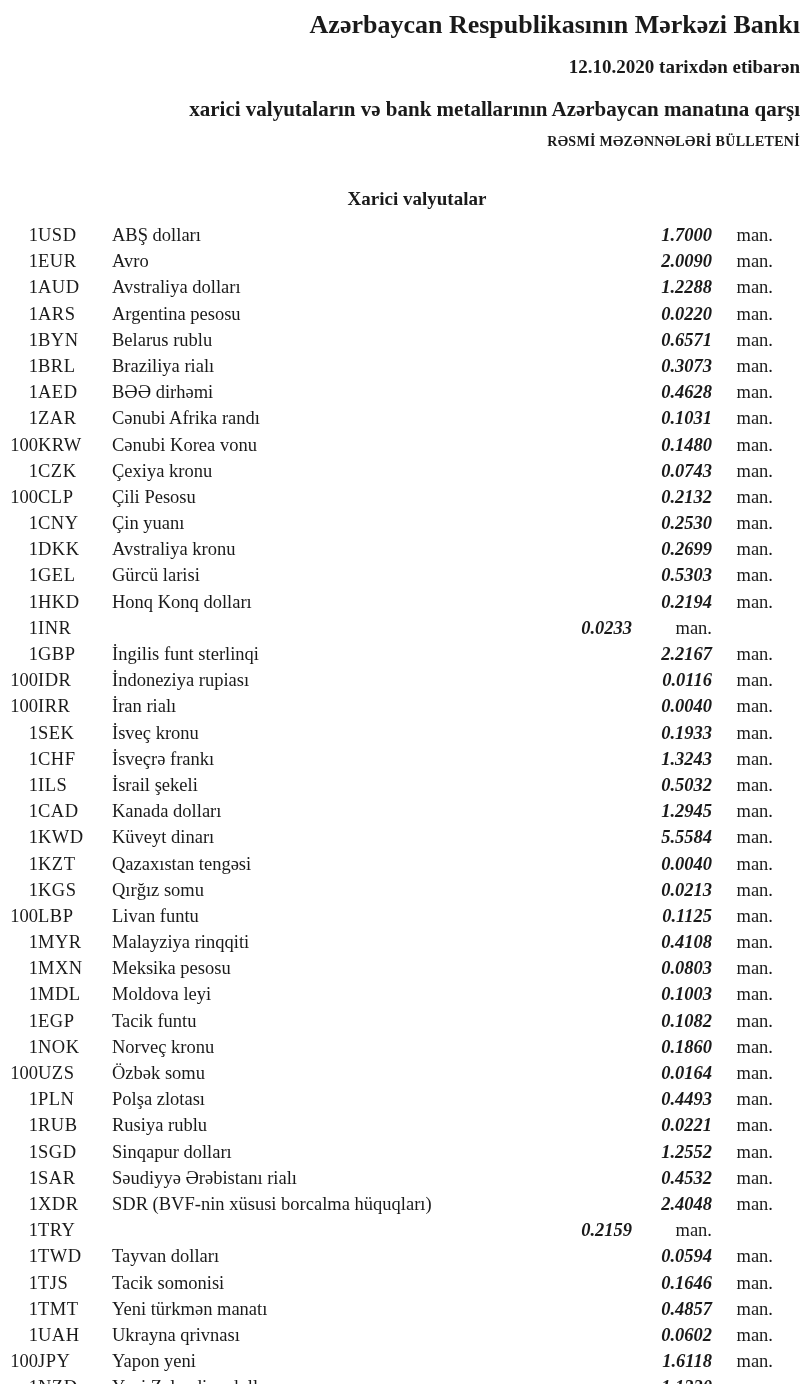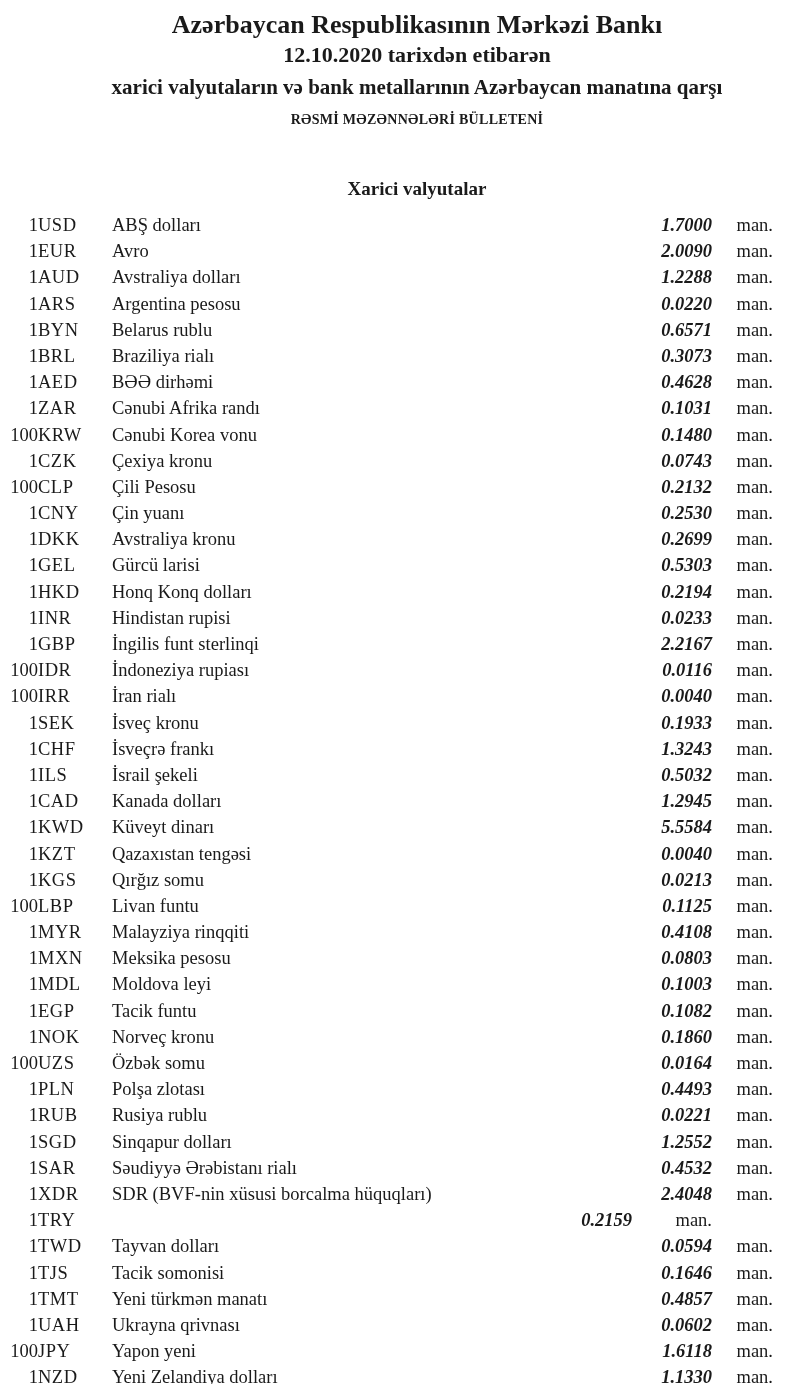--- a/index.html
+++ b/index.html
@@ -9,49 +9,49 @@
   body {
     width: 800px; height: 1384px;
     background: #ffffff;
     color: #1a1a1a;
     font-family: "Liberation Serif", "DejaVu Serif", serif;
     overflow: hidden;
   }
   
   .doc-header {
     margin: 8px 0 0 34px;
-    text-align: center;
+    text-align: right;
   }
   .bank-name {
     font-size: 26px;
     line-height: 34px;
     font-weight: bold;
     margin: 0;
   }
   .date-line {
-    font-size: 22px;
+    font-size: 19px;
     line-height: 25px;
     font-weight: bold;
-    margin-top: 0;
+    margin-top: 12px;
   }
   .subject-line {
     font-size: 21px;
     line-height: 27px;
     font-weight: bold;
-    margin-top: 7px;
+    margin-top: 17px;
   }
   .bulletin-title {
     font-size: 14px;
     line-height: 29px;
     font-weight: bold;
     letter-spacing: 0.3px;
     margin-top: 4px;
   }
   .section-title {
-    margin: 43px 0 0 34px;
+    margin: 31px 0 0 34px;
     text-align: center;
     font-size: 19px;
     line-height: 24px;
     font-weight: bold;
   }
   .rates-table {
     margin-top: 11px;
     padding-right: 27px;
   }
   .rate-row {
@@ -199,21 +199,20 @@
     <span class="cell-qty">1</span>
     <span class="cell-code">HKD</span>
     <span class="cell-name">Honq Konq dolları</span>
     <span class="cell-rate">0.2194</span>
     <span class="cell-unit">man.</span>
   </div>
 
   <div class="rate-row">
     <span class="cell-qty">1</span>
     <span class="cell-code">INR</span>
-    <span class="cell-name">Hindistan rupisi</span>
     <span class="cell-rate">0.0233</span>
     <span class="cell-unit">man.</span>
   </div>
 
   <div class="rate-row">
     <span class="cell-qty">1</span>
     <span class="cell-code">GBP</span>
     <span class="cell-name">İngilis funt sterlinqi</span>
     <span class="cell-rate">2.2167</span>
     <span class="cell-unit">man.</span>

